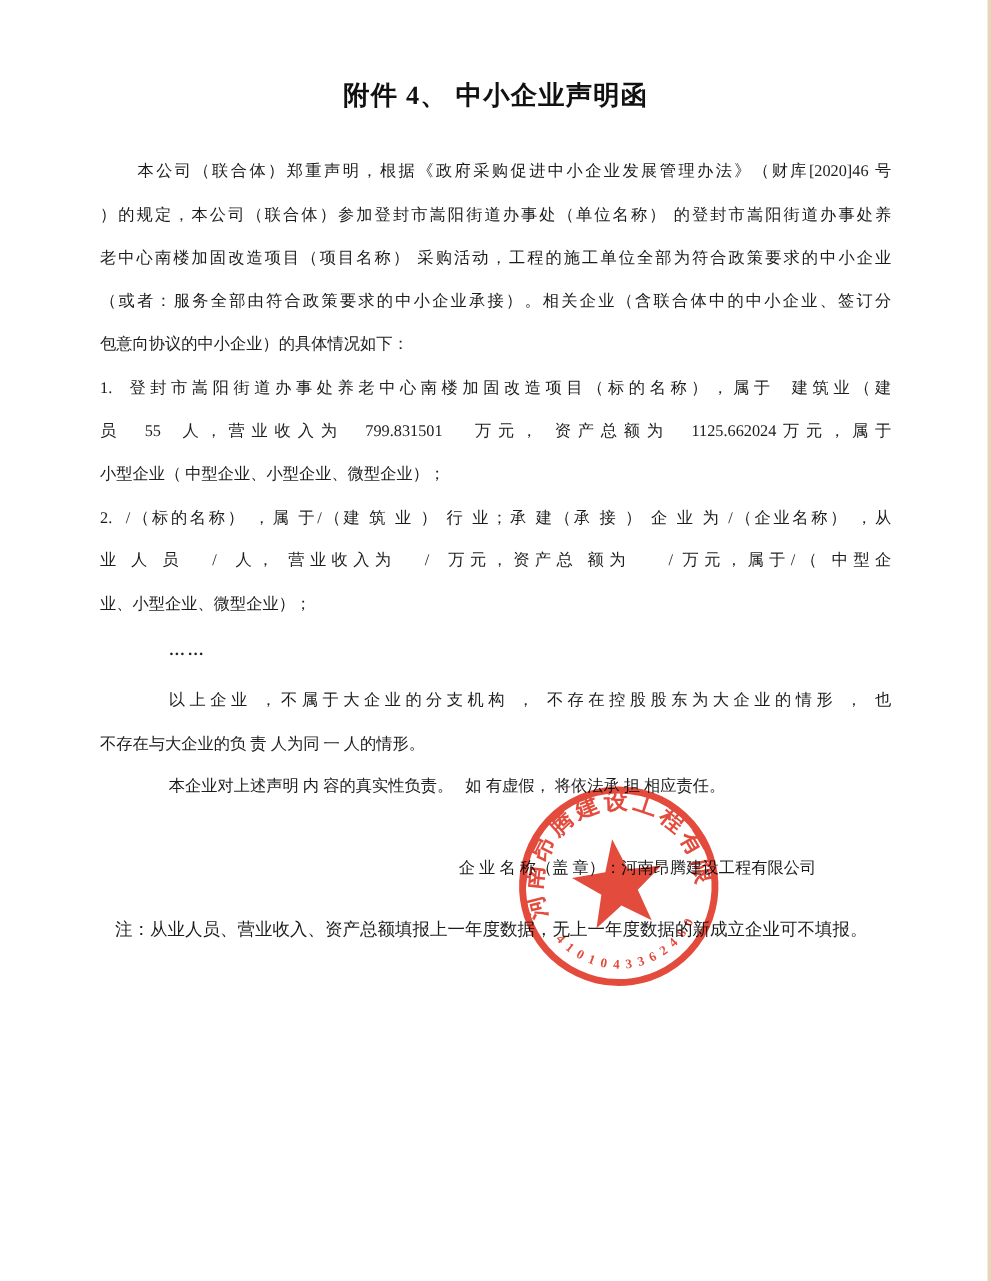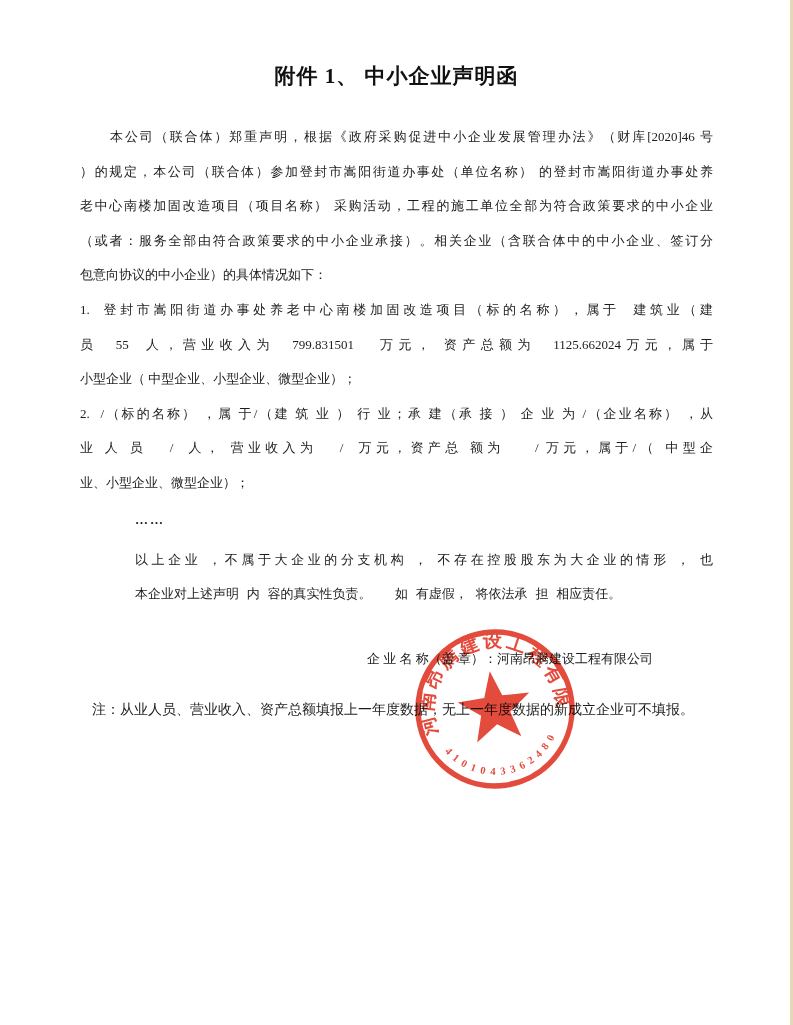--- a/index.html
+++ b/index.html
@@ -61,36 +61,37 @@
     fill:#df3222;
     font-family:"Liberation Serif","DejaVu Serif",serif;
     font-weight:bold;
   }
 </style>
 </head>
 <body>
 
 <div class="page">
   <div class="doc">
-    <div class="doc-title">附件 1、 中小企业声明函</div>
+    <div class="doc-title">附件 4、 中小企业声明函</div>
     <div>
         <div class="line just" style="text-indent: 30px;"><span>本公司（联合体）郑重声明，根据《政府采购促进中小企业发展管理办法》（财库[2020]46 号</span></div>
         <div class="line just"><span>）的规定，本公司（联合体）参加</span><span class="u">登封市嵩阳街道办事处（单位名称）&nbsp;</span><span>的</span><span class="u">登封市嵩阳街道办事处养</span></div>
         <div class="line just"><span class="u">老中心南楼加固改造项目（项目名称）&nbsp;</span><span>采购活动，工程的施工单位全部为符合政策要求的中小企业</span></div>
         <div class="line just"><span>（或者：服务全部由符合政策要求的中小企业承接）。相关企业（含联合体中的中小企业、签订分</span></div>
         <div class="line"><span>包意向协议的中小企业）的具体情况如下：</span></div>
         <div class="line just"><span>1.</span><span class="u">&nbsp;&nbsp;登封市嵩阳街道办事处养老中心南楼加固改造项目（标的名称）</span><span>，属于&nbsp;</span><span class="u">&nbsp;建筑业（建</span></div>
         <div class="line just"><span>员&nbsp;</span><span class="u">&nbsp;55&nbsp;</span><span>&nbsp;人，营业收入为&nbsp;</span><span class="u">&nbsp;799.831501&nbsp;&nbsp;&nbsp;</span><span>万元，&nbsp;资产总额为&nbsp;</span><span class="u">&nbsp;1125.662024</span><span>万元，属于</span></div>
         <div class="line"><span class="u">小型企业</span><span>（&nbsp;</span><span class="u">中型企业、小型企业、微型企业</span><span>）；</span></div>
         <div class="line just"><span>2.</span><span class="u">&nbsp;&nbsp;/（标的名称）&nbsp;</span><span>，属 于/</span><span class="u">（建 筑 业 ） 行 业</span><span>；承 建（承 接 ） 企 业 为</span><span class="u">&nbsp;/（企业名称）&nbsp;</span><span>，从</span></div>
         <div class="line just"><span>业 人 员&nbsp;</span><span class="u">&nbsp;&nbsp;/&nbsp;&nbsp;</span><span>人，&nbsp;营业收入为&nbsp;</span><span class="u">&nbsp;&nbsp;/&nbsp;&nbsp;</span><span>万元，资产总 额为&nbsp;</span><span class="u">&nbsp;&nbsp;&nbsp;/&nbsp;</span><span>万元，属于/（&nbsp;</span><span class="u">中型企</span></div>
         <div class="line"><span class="u">业、小型企业、微型企业</span><span>）；</span></div>
         <div class="line" style="text-indent: 55px; margin-top: 2px;"><span class="b">……</span></div>
         <div class="line just" style="text-indent: 55px; margin-top: 6px;"><span>以上企业 ，不属于大企业的分支机构 ， 不存在控股股东为大企业的情形 ， 也</span></div>
-        <div class="line" style="text-indent: 55px; font-family: Liberation Mono, monospace;"><span>本企业对上述声明 内 容的真实性负责。&nbsp;&nbsp;&nbsp;如 有虚假， 将依法承 担 相应责任。</span></div>
+        <div class="line"><span>不存在与大企业的负 责 人为同 一 人的情形。</span></div>
+        <div class="line" style="text-indent: 55px;"><span>本企业对上述声明 内 容的真实性负责。&nbsp;&nbsp;&nbsp;如 有虚假， 将依法承 担 相应责任。</span></div>
         <div class="line" style="text-indent: 287px; margin-top: 30px;"><span>企 业 名 称（盖 章）：河南昂腾建设工程有限公司</span></div>
         <div class="line note" style="text-indent: -8px; margin-top: 18px;"><span>注：从业人员、营业收入、资产总额填报上一年度数据，无上一年度数据的新成立企业可不填报。</span></div>
       </div>
   </div>
 
   <svg class="stamp" viewBox="0 0 200 200">
     <circle cx="100" cy="100" r="77" fill="none" stroke="#df3222" stroke-width="5.5"></circle>
     <polygon fill="#df3222" points="100,62 90.9,87.5 63.9,88.3 85.3,104.8 77.7,130.7 100,115.5 122.3,130.7 114.7,104.8 136.1,88.3 109.1,87.5"></polygon>
     <defs>
       <path id="seal-text-arc" d="M 40.1 116.0 A 62 62 0 1 1 159.9 116.0" fill="none"></path>

